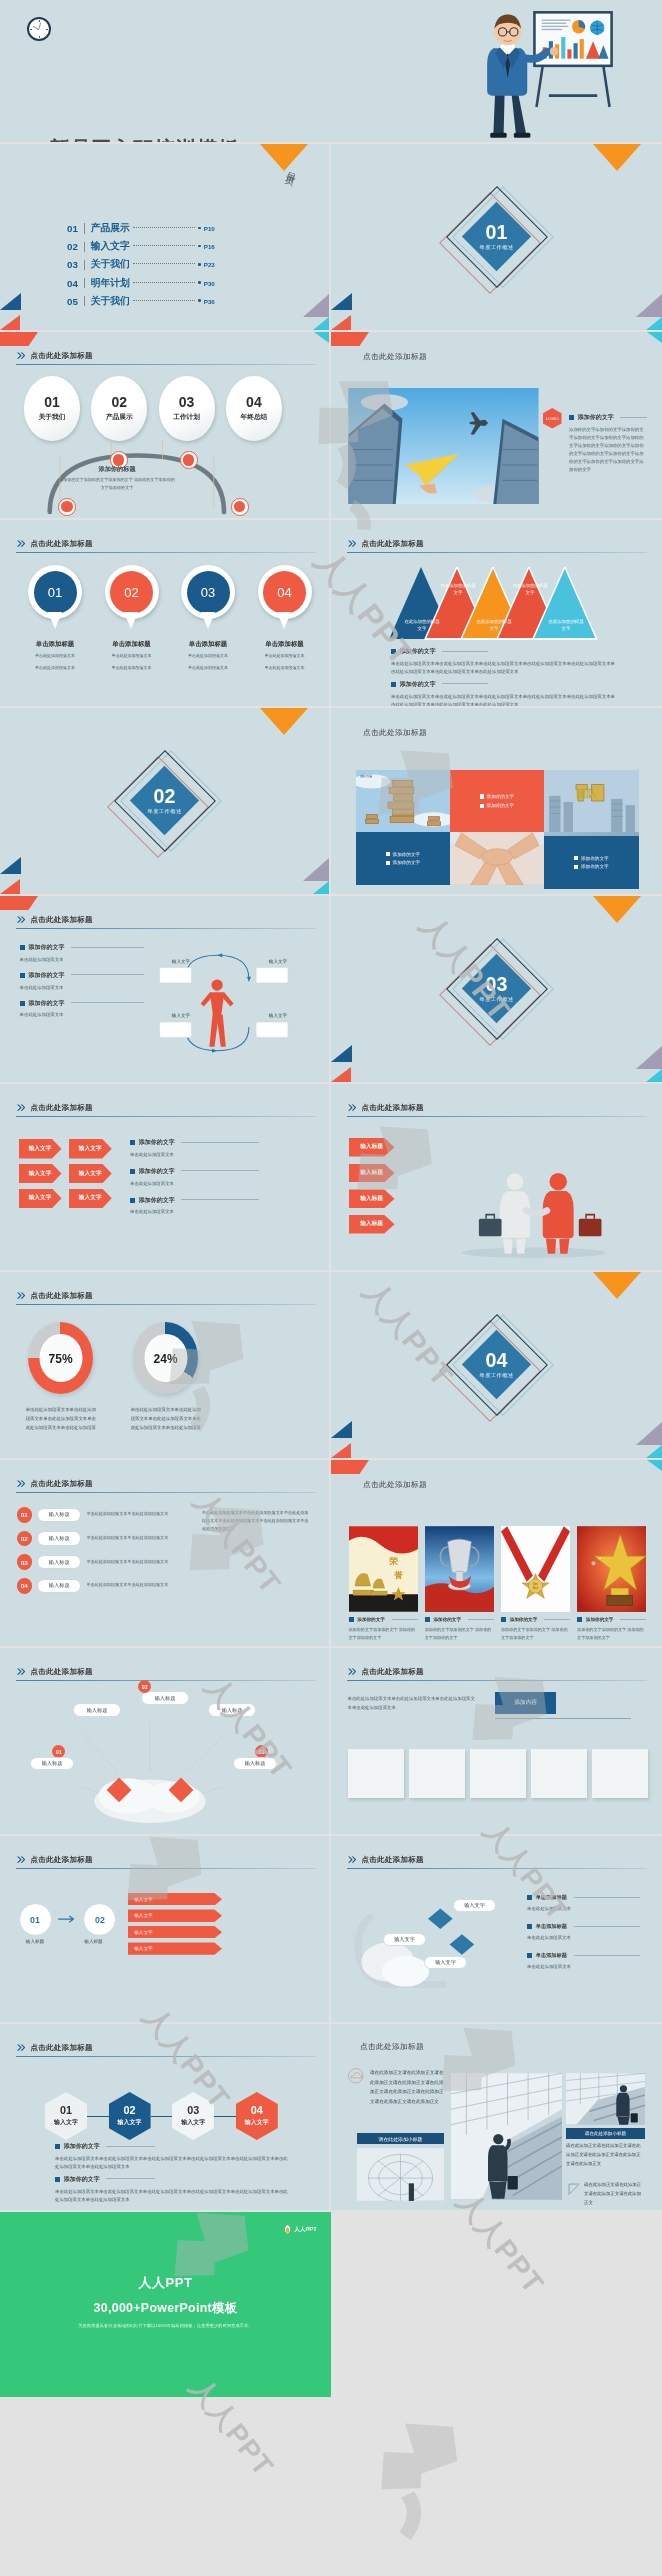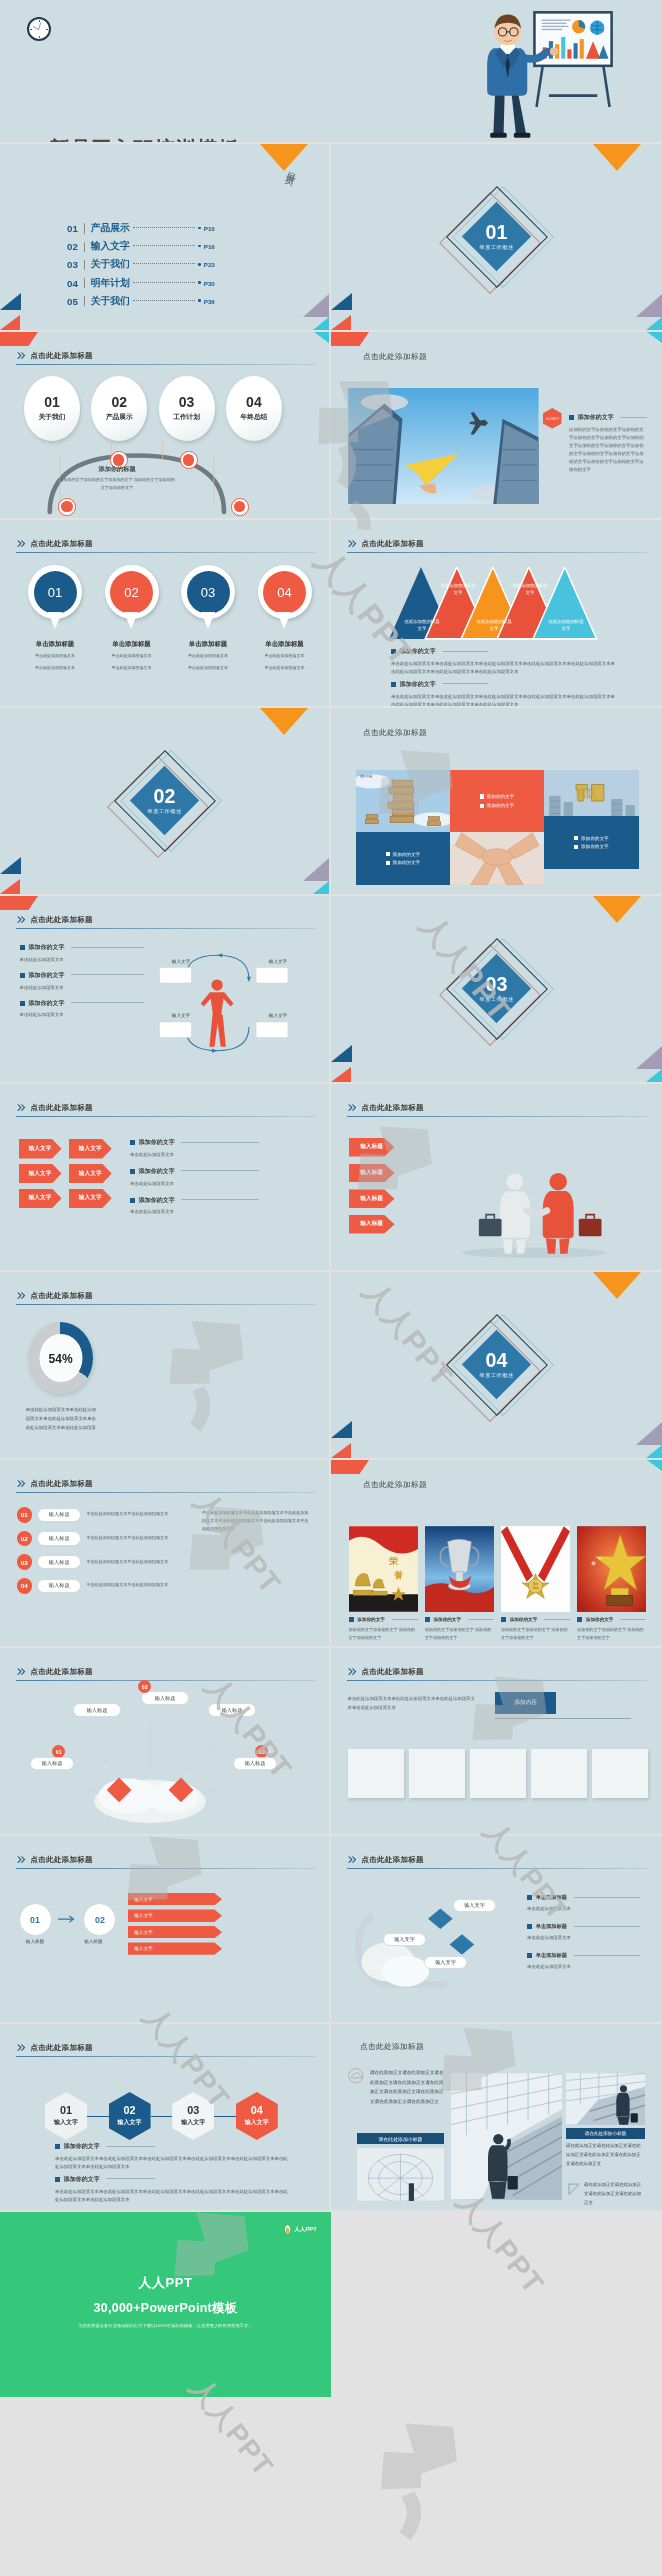--- a/index.html
+++ b/index.html
@@ -656,21 +656,21 @@
                 <ellipse cx="91" cy="48" rx="30" ry="16"></ellipse>
               </g>
               <g fill="#dfe6ec">
                   <path d="M0 0 L22 0 L8 26 L0 22Z"></path>
                   <path d="M182 0 L160 0 L174 26 L182 22Z"></path>
                 </g>
             </svg>
           </div>
         </div>
         <div style="width:95px;position:relative;">
-          <div class="ph sky" style="height:46px;">
+          <div class="ph sky" style="height:66px;">
             <svg viewBox="0 0 184 120" width="95" height="62">
               <rect width="184" height="120" fill="#b7cfe0"></rect>
               <g fill="#8fa9bd">
                   <rect x="10" y="50" width="22" height="70"></rect>
                   <rect x="38" y="62" width="18" height="58"></rect>
                 <rect x="130" y="56" width="22" height="64"></rect>
                   <rect x="158" y="68" width="18" height="52"></rect>
                 </g>
               <g fill="#d4b44a" stroke="#8f7420" stroke-width="1.2">
                 <path d="M62 28 h22 v10 h-8 v22 h-10 V38 h-4z"></path>
@@ -863,23 +863,31 @@
       <div class="stitle">
         <svg class="chev" viewBox="0 0 18 14">
           <path d="M0 1 L6 7 L0 13 L3 13 L9 7 L3 1 Z" fill="#1a5b8c"></path>
           <path d="M7 1 L13 7 L7 13 L10 13 L16 7 L10 1 Z" fill="#1a5b8c"></path>
         </svg>
         <span class="txt">点击此处添加标题</span>
       </div>
       <div class="sline"></div>
       <div class="donuts">
         <div class="donutcol">
+          <div class="donut" style="background:conic-gradient(#ee5a42 0 75%, #c9cdcf 75% 100%)">
+            <div class="hole">
+                <span class="pct">75%</span>
+              </div>
+          </div>
+          <div class="p">单击此处添加段落文本单击此处添加段落文本单击此处添加段落文本单击此处添加段落文本单击此处添加段落</div>
+        </div>
+        <div class="donutcol">
           <div class="donut" style="background:conic-gradient(#1a5b8c 0 35%, #c9cdcf 35% 100%)">
             <div class="hole">
-                <span class="pct">54%</span>
+                <span class="pct">24%</span>
               </div>
           </div>
           <div class="p">单击此处添加段落文本单击此处添加段落文本单击此处添加段落文本单击此处添加段落文本单击此处添加段落</div>
         </div>
       </div>
     </div>
 
     <div class="slide">
       <div class="dec tri-orange"></div>
       <div class="dec tri-blue-bl"></div>

